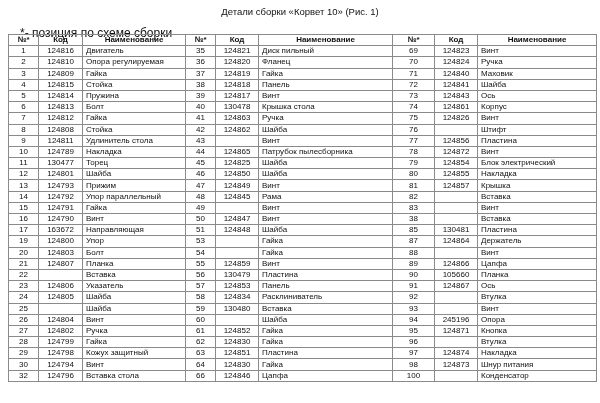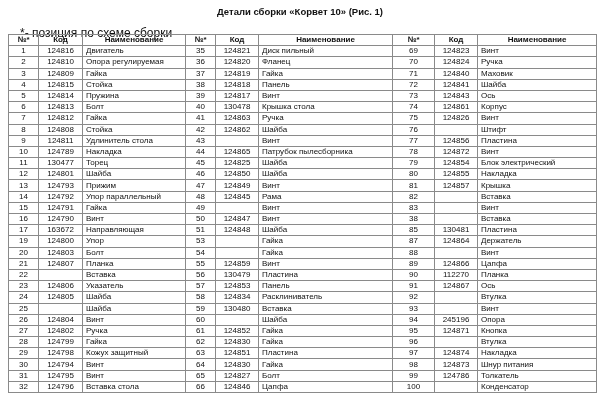--- a/index.html
+++ b/index.html
@@ -1,19 +1,19 @@
 <!DOCTYPE html>
 <html><head>
 <meta charset="utf-8">
 <style>
   html, body { margin: 0; padding: 0; background: #ffffff; }
   body { width: 600px; height: 403px; position: relative; overflow: hidden;
          font-family: "Liberation Sans", sans-serif; color: #111; }
   .title { position: absolute; top: 6px; left: 0; width: 600px; text-align: center;
-           font-size: 9.5px; font-weight: bold; }
+           font-size: 9.5px; font-weight: normal; }
   .note { position: absolute; top: 26px; left: 20px; font-size: 12px; }
   table { position: absolute; top: 34px; left: 8px; border-collapse: collapse;
           table-layout: fixed; font-size: 8px; }
   td, th { border: 1px solid #8a8a8a; height: 10.2px; padding: 0 3px; line-height: 10px;
            white-space: nowrap; overflow: hidden; }
   th { font-weight: bold; text-align: center; }
   td.n, td.c { text-align: center; }
   td.t { text-align: left; }
   col.c1 { width: 30px; } col.c2 { width: 44px; } col.c3 { width: 103px; }
   col.c4 { width: 30px; } col.c5 { width: 43px; } col.c6 { width: 134px; }
@@ -272,21 +272,21 @@
         <td class="t">Цапфа</td>
       </tr>
       <tr>
         <td class="n">22</td>
         <td class="c"></td>
         <td class="t">Вставка</td>
         <td class="n">56</td>
         <td class="c">130479</td>
         <td class="t">Пластина</td>
         <td class="n">90</td>
-        <td class="c">112270</td>
+        <td class="c">105660</td>
         <td class="t">Планка</td>
       </tr>
       <tr>
         <td class="n">23</td>
         <td class="c">124806</td>
         <td class="t">Указатель</td>
         <td class="n">57</td>
         <td class="c">124853</td>
         <td class="t">Панель</td>
         <td class="n">91</td>
@@ -364,31 +364,20 @@
         <td class="c">124794</td>
         <td class="t">Винт</td>
         <td class="n">64</td>
         <td class="c">124830</td>
         <td class="t">Гайка</td>
         <td class="n">98</td>
         <td class="c">124873</td>
         <td class="t">Шнур питания</td>
       </tr>
       <tr>
-        <td class="n">31</td>
-        <td class="c">124795</td>
-        <td class="t">Винт</td>
-        <td class="n">65</td>
-        <td class="c">124827</td>
-        <td class="t">Болт</td>
-        <td class="n">99</td>
-        <td class="c">124786</td>
-        <td class="t">Толкатель</td>
-      </tr>
-      <tr>
         <td class="n">32</td>
         <td class="c">124796</td>
         <td class="t">Вставка стола</td>
         <td class="n">66</td>
         <td class="c">124846</td>
         <td class="t">Цапфа</td>
         <td class="n">100</td>
         <td class="c"></td>
         <td class="t">Конденсатор</td>
       </tr>

